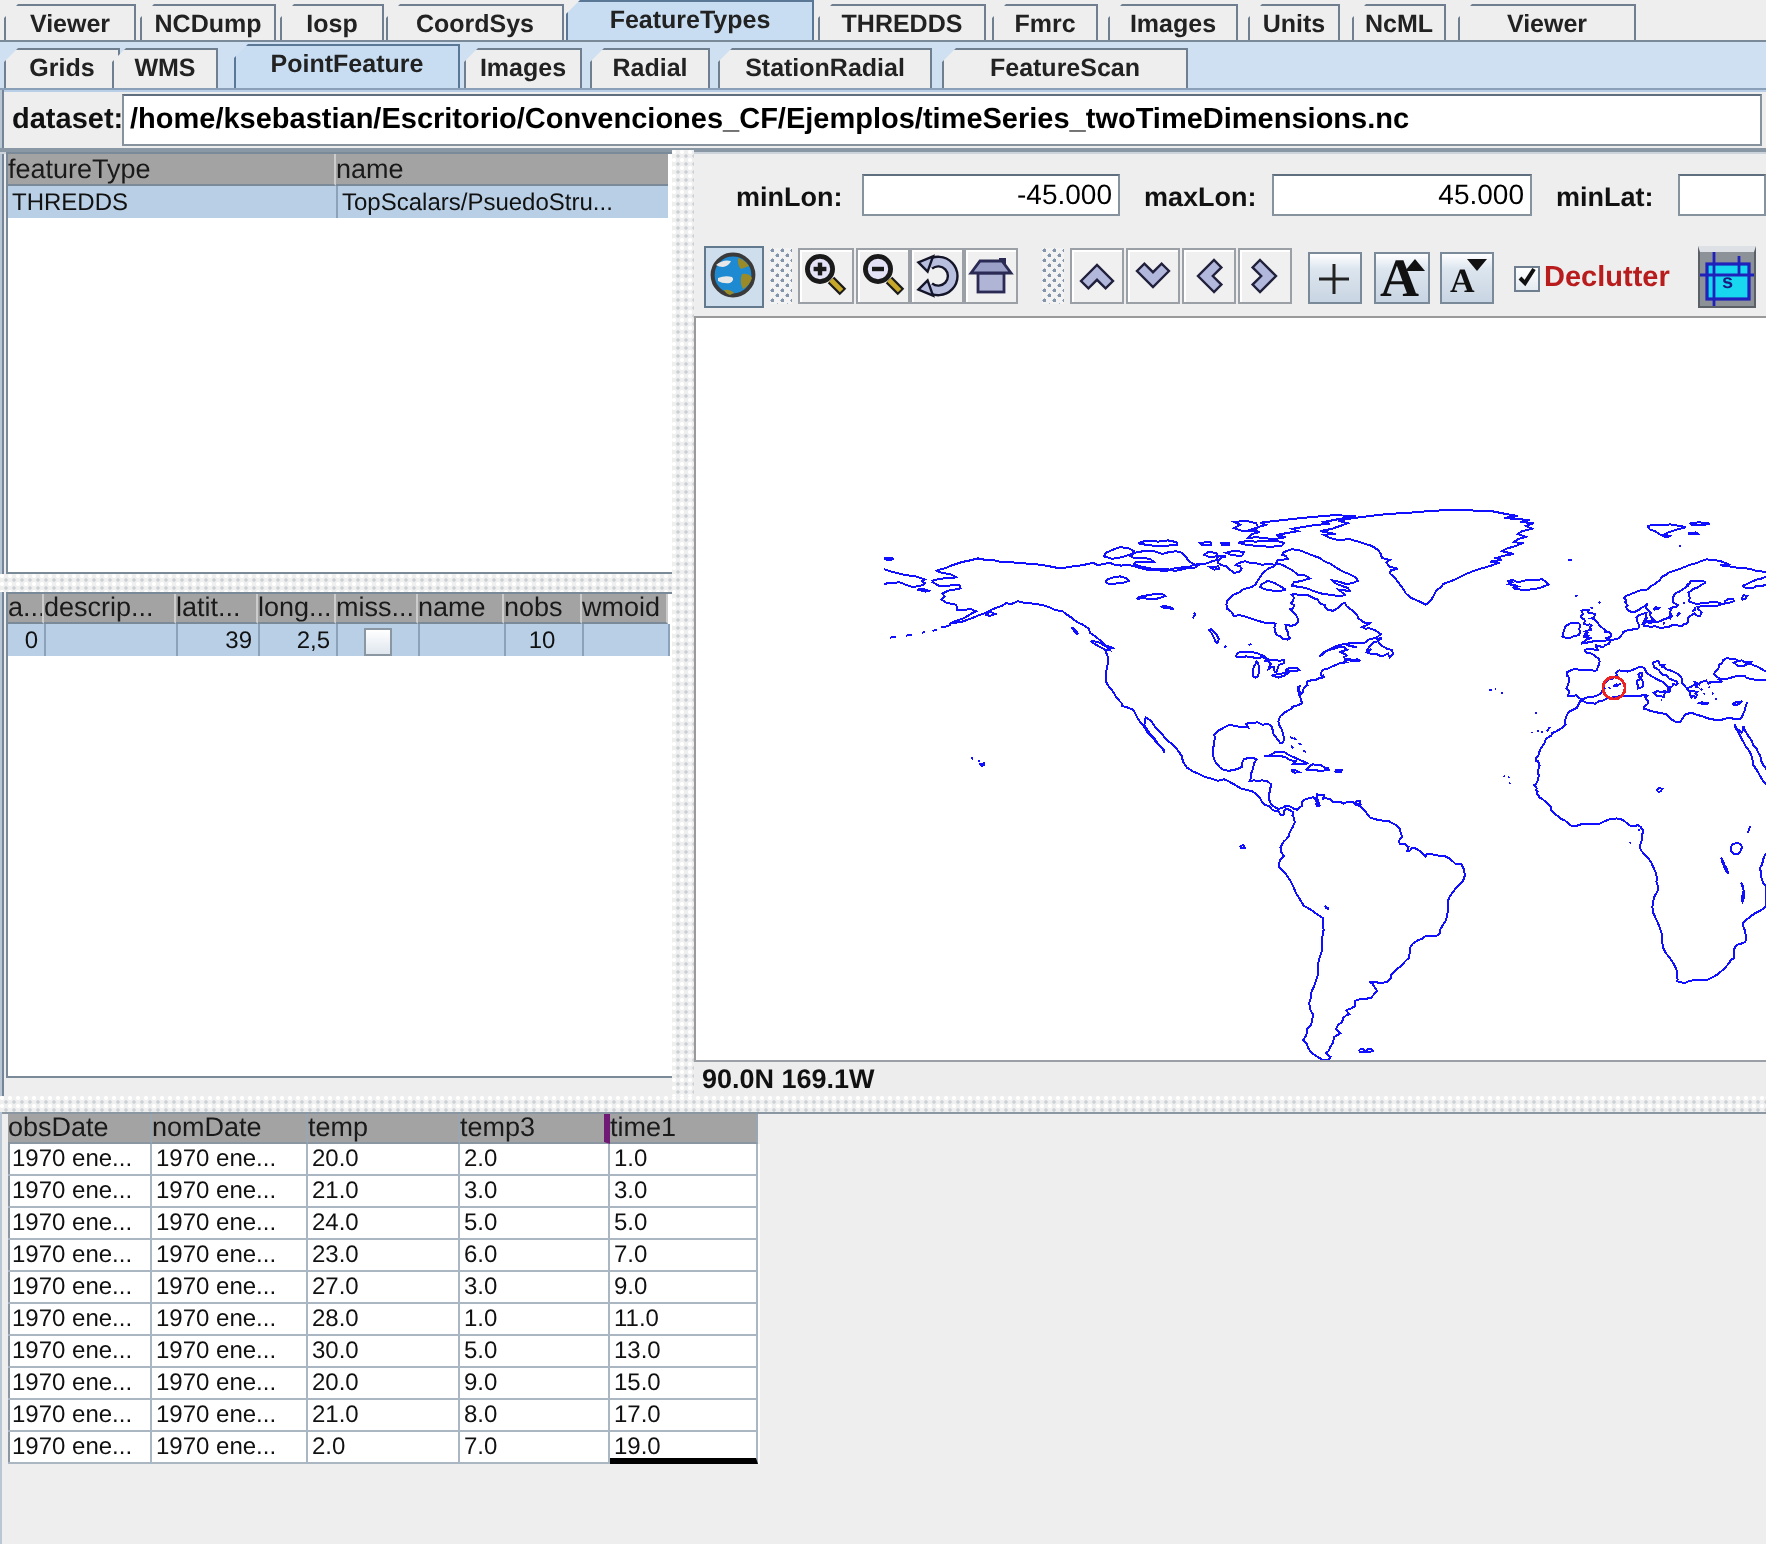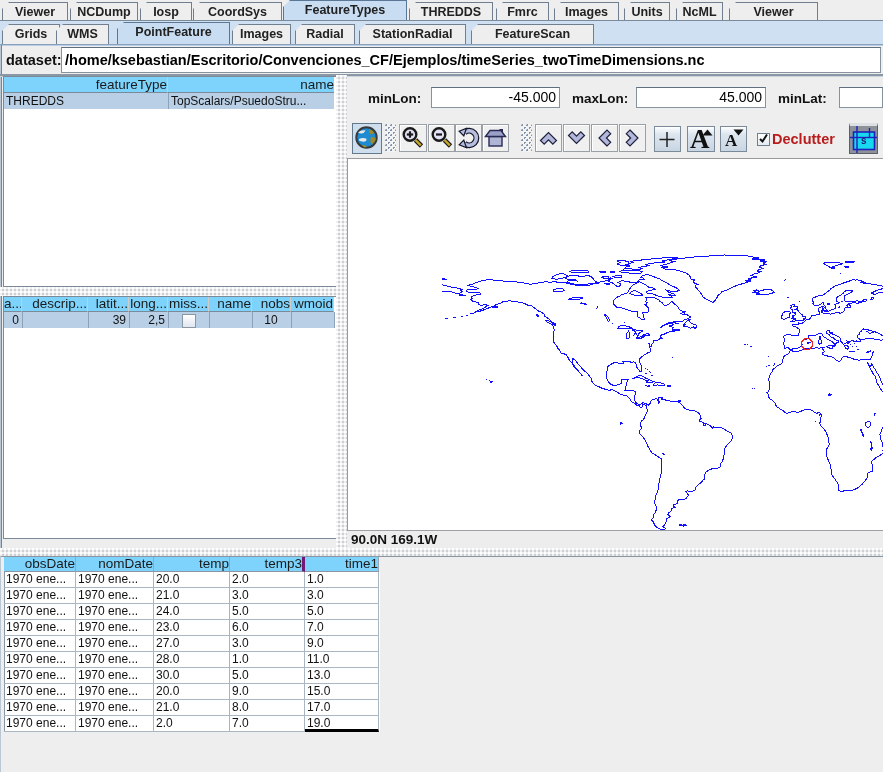--- a/index.html
+++ b/index.html
@@ -3,23 +3,23 @@
 html,body{margin:0;padding:0}
 body{width:883px;height:772px;position:relative;background:#eeeeee;
  font-family:"Liberation Sans",sans-serif;overflow:hidden}
 .abs{position:absolute}
 .tab{position:absolute;background:#eeeeee;border:1px solid #6f7f90;border-bottom:none;
  color:#222;font-weight:bold;font-size:12.5px;text-align:center;
  clip-path:polygon(0 100%,0 7px,7px 0,100% 0,100% 100%);box-sizing:border-box}
 .tab1{top:2px;height:18px;line-height:18px}
 .tab2{top:24px;height:21px;line-height:19px}
 .sel{background:#c8ddf2}
-.hdrcell{position:absolute;box-sizing:border-box;background:#7dd3fc;
+.hdrcell{position:absolute;box-sizing:border-box;background:#a3a3a3;
  border-right:1px solid #cccccc;border-bottom:1px solid #7a8a99;
- font-size:13.5px;color:#1a1a1a;text-align:right;overflow:hidden;white-space:nowrap}
+ font-size:13.5px;color:#1a1a1a;text-align:left;overflow:hidden;white-space:nowrap}
 .cell{position:absolute;box-sizing:border-box;font-size:12px;color:#111;
  overflow:hidden;white-space:nowrap;padding:0 2px}
 .bump{background-image:radial-gradient(circle at 1px 1px,#ffffff 1px,transparent 1.1px),
  radial-gradient(circle at 3px 3px,#ccd1d6 0.75px,transparent 0.9px);background-size:4px 4px;background-color:#efefef}
 .tbox{position:absolute;background:#ffffff;border:1px solid #7a8a99}
 .field{position:absolute;background:#ffffff;border:1px solid #86929e;border-top:1px solid #5f6f7f;box-sizing:border-box;
  font-size:13px;color:#000}
 .lbl{position:absolute;font-weight:bold;font-size:13px;color:#111}
 .btn{position:absolute;box-sizing:border-box;background:linear-gradient(#ffffff,#dde6ef 30%,#c8d5e2);
  border:1px solid #7a8a99}

